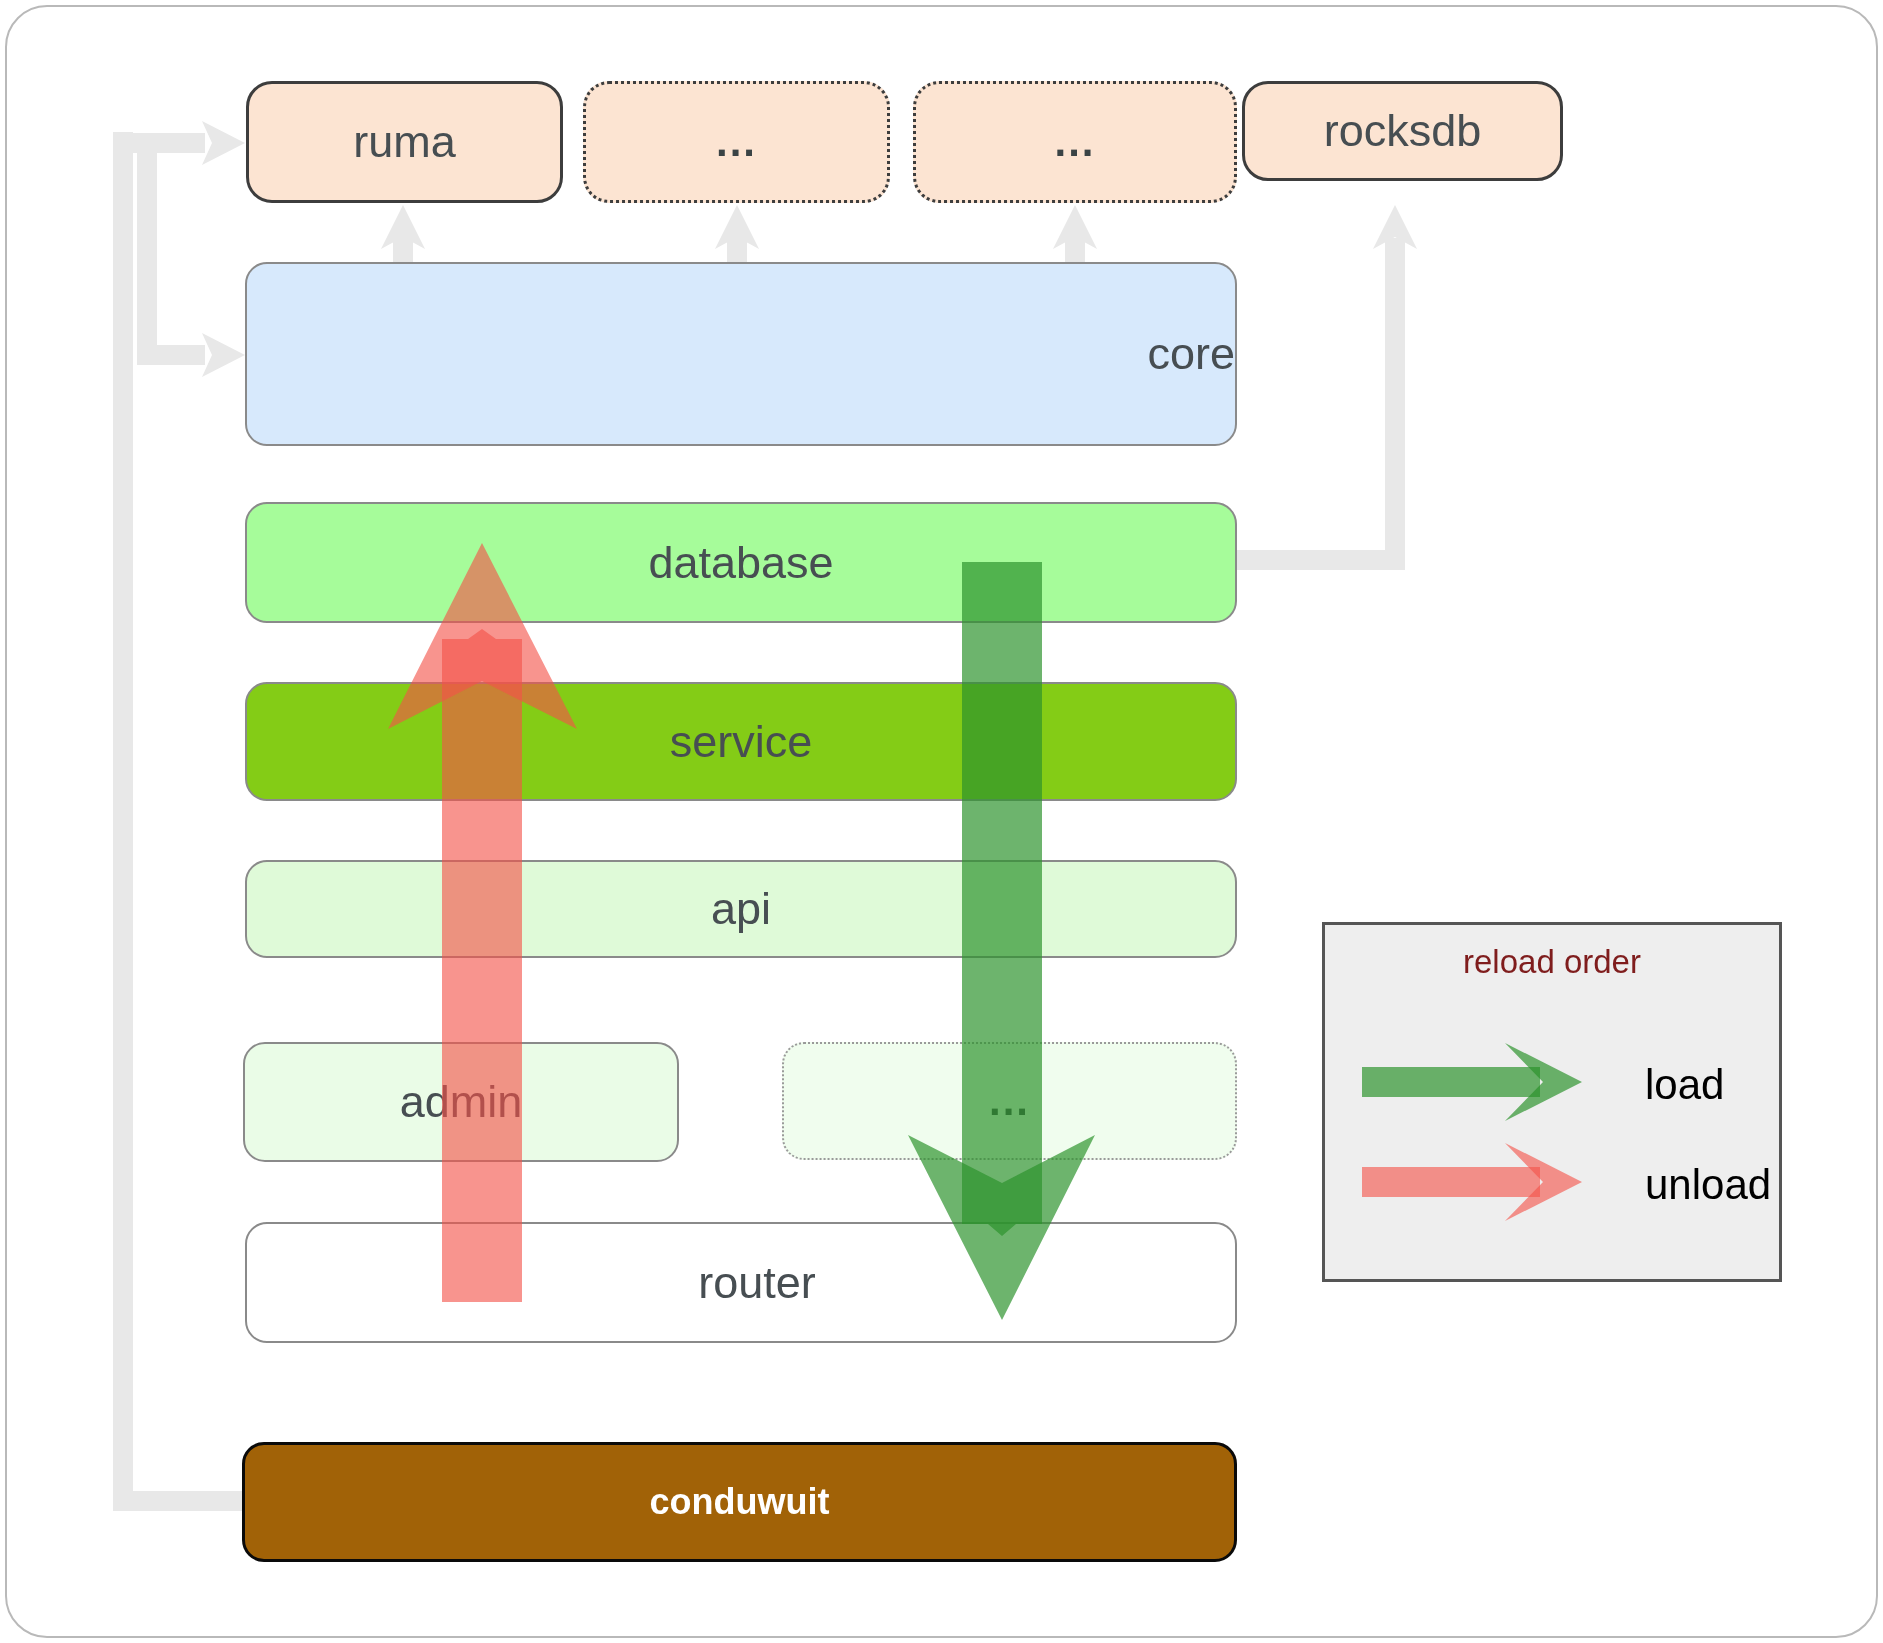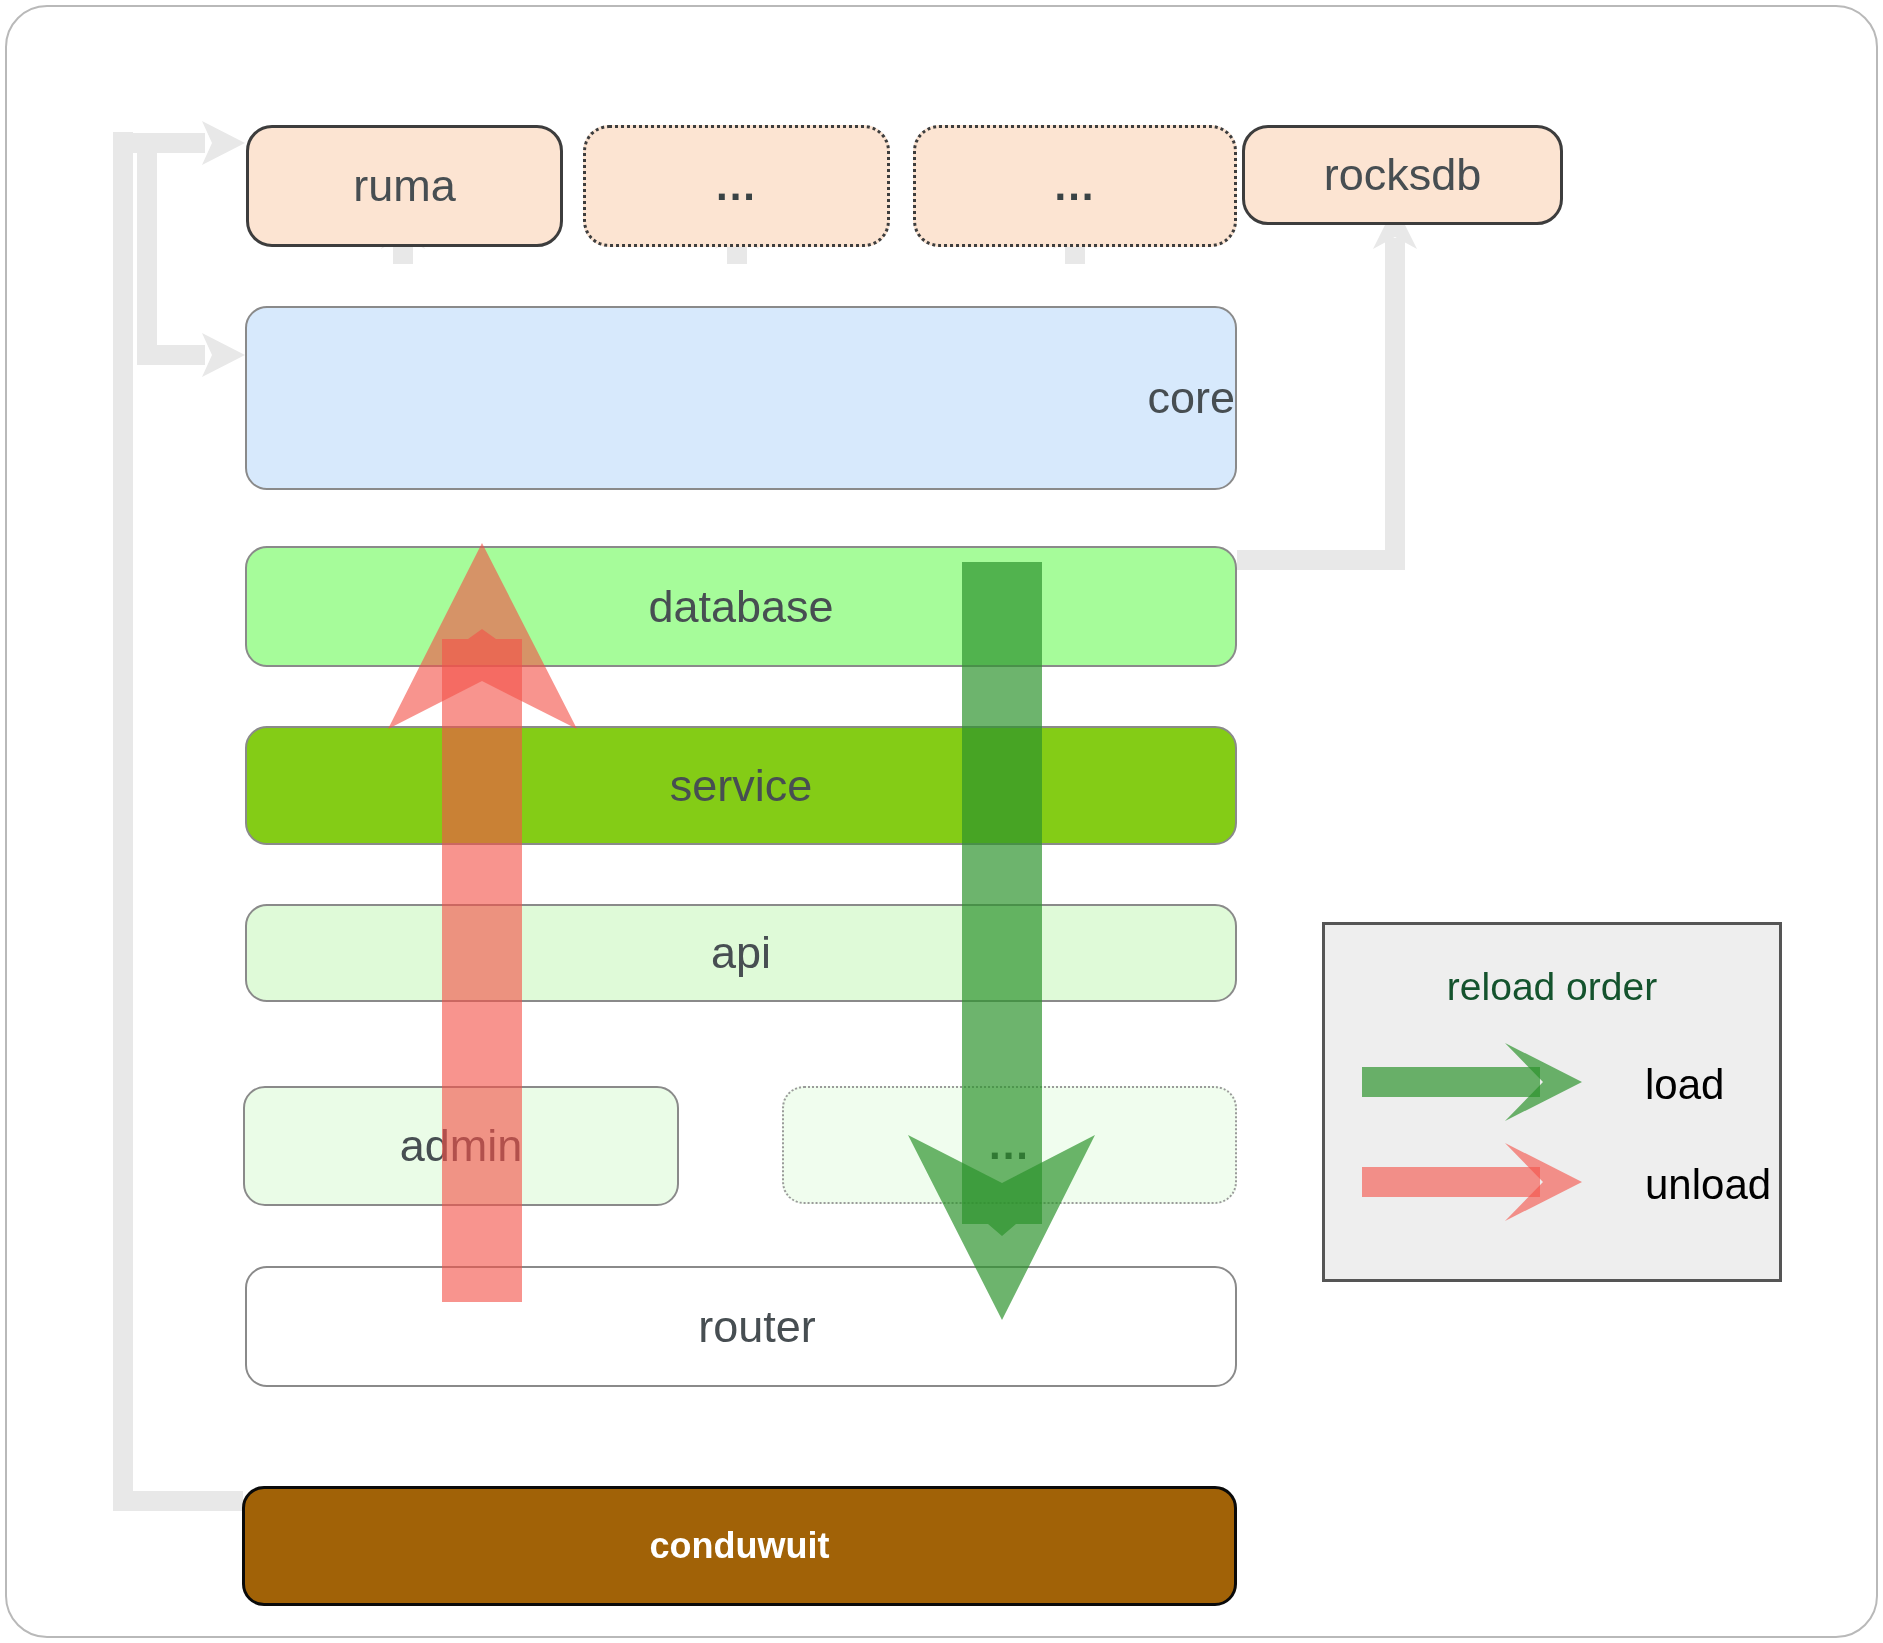--- a/index.html
+++ b/index.html
@@ -4,21 +4,21 @@
 <style>
   html,body{margin:0;padding:0;background:#fff;}
   body{width:1883px;height:1643px;position:relative;overflow:hidden;
        font-family:"Liberation Sans", sans-serif;}
   .canvas-border{position:absolute;left:5px;top:5px;width:1869px;height:1629px;
        border:2px solid #b9b9b9;border-radius:42px;z-index:0;}
   svg.layer{position:absolute;left:0;top:0;width:1883px;height:1643px;pointer-events:none;}
   #connector-layer{z-index:1;}
   #arrow-layer{z-index:3;}
   .box{position:absolute;display:flex;align-items:center;justify-content:center;
-       box-sizing:border-box;z-index:2;font-size:45px;color:#474e52;margin-top:44px;}
+       box-sizing:border-box;z-index:2;font-size:45px;color:#474e52;}
   .peach{background:#fce4d2;border:3px solid #3d3d3d;border-radius:26px;}
   .peach.dotted{border:3px dotted #3d3d3d;}
   .row{border:2px solid #8a8a8a;border-radius:22px;}
   .dots{font-weight:bold;font-size:42px;color:#3a4345;letter-spacing:2px;}
   #box-core{left:245px;top:262px;width:992px;height:184px;background:#d7e9fc;justify-content:flex-end;}
   #box-database{left:245px;top:502px;width:992px;height:121px;background:#a6fc9a;}
   #box-service{left:245px;top:682px;width:992px;height:119px;background:#84cc16;}
   #box-api{left:245px;top:860px;width:992px;height:98px;background:#dffad8;}
   #box-admin{left:243px;top:1042px;width:436px;height:120px;background:#eafce7;}
   #box-more{left:782px;top:1042px;width:455px;height:118px;background:#f0fdee;
@@ -26,22 +26,22 @@
   #box-router{left:245px;top:1222px;width:992px;height:121px;background:#ffffff;padding-left:32px;}
   #box-ruma{left:246px;top:81px;width:317px;height:122px;}
   #box-dep1{left:583px;top:81px;width:307px;height:122px;}
   #box-dep2{left:913px;top:81px;width:324px;height:122px;}
   #box-rocksdb{left:1242px;top:81px;width:321px;height:100px;}
   #box-conduwuit{left:242px;top:1442px;width:995px;height:120px;background:#a16207;
        border:3px solid #0a0a0a;border-radius:22px;color:#ffffff;font-weight:bold;
        font-size:36px;}
   #legend{position:absolute;left:1322px;top:922px;width:460px;height:360px;
        background:#eeeeee;border:3px solid #555;box-sizing:border-box;z-index:2;}
-  #legend-title{position:absolute;left:0;top:40px;width:100%;text-align:center;
-       font-size:39px;color:#14532d;}
+  #legend-title{position:absolute;left:0;top:18px;width:100%;text-align:center;
+       font-size:33px;color:#7f1d1d;}
   .legend-label{position:absolute;left:320px;width:140px;font-size:42px;color:#000;}
   #legend-load-label{top:136px;}
   #legend-unload-label{top:236px;}
 </style>
 </head>
 <body>
 
 <div class="canvas-border"></div>
 
 <svg class="layer" id="connector-layer" viewBox="0 0 1883 1643">

